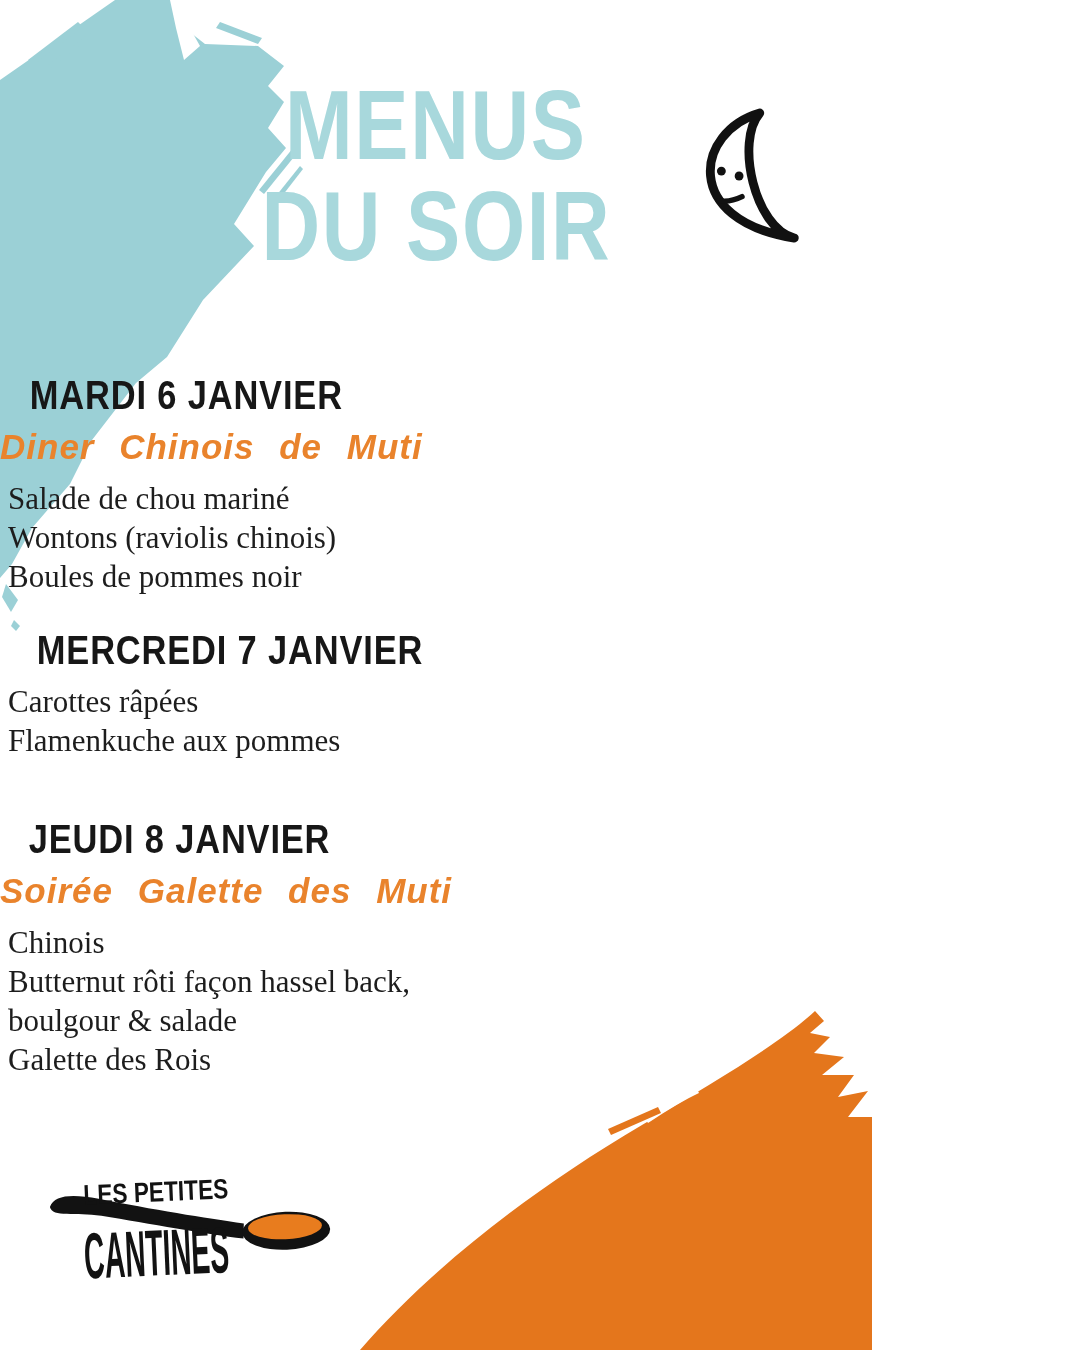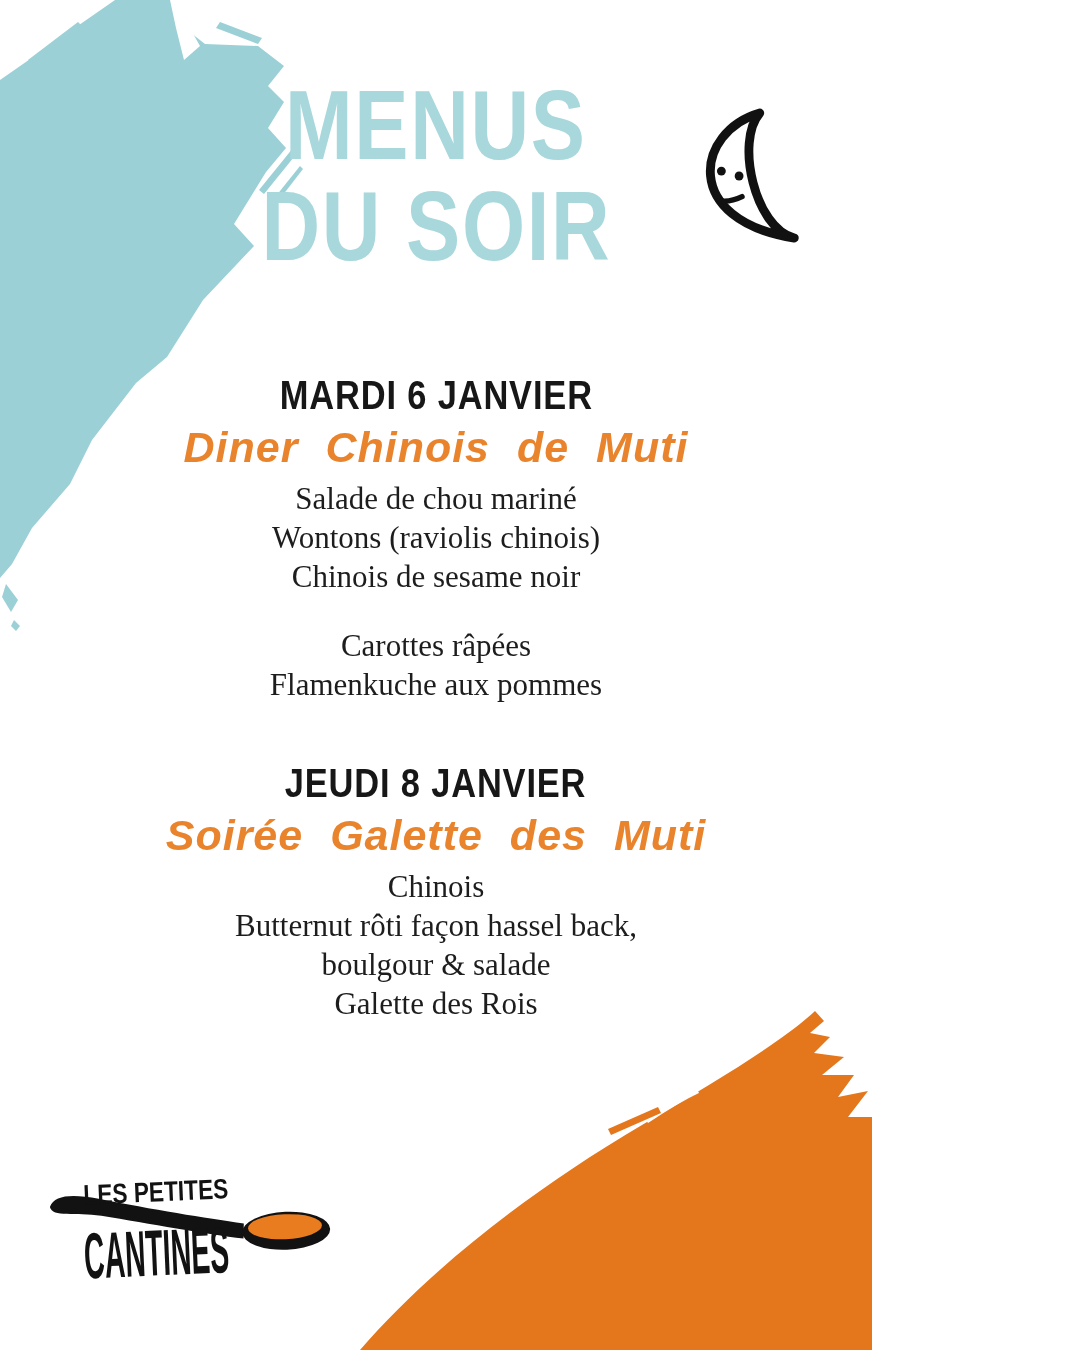--- a/index.html
+++ b/index.html
@@ -12,25 +12,25 @@
   .brush-orange{position:absolute;right:0;bottom:0;width:520px;height:345px;}
   
   .title{
     position:absolute;top:74px;left:0;width:100%;text-align:center;
     color:#a8d8dc;font-weight:bold;font-size:99px;line-height:101px;
   }
   .cond{display:inline-block;transform:scaleX(0.82);transform-origin:50% 50%;white-space:nowrap;}
   .title .cond{letter-spacing:2px;}
   .moon{position:absolute;left:681px;top:101px;width:128px;height:150px;}
   
-  .menu{position:absolute;top:371px;left:0;width:100%;text-align:center;}
+  .menu{position:absolute;top:371px;left:0;width:100%;}
   .day h2{margin:0;font-size:41px;line-height:49px;font-weight:bold;color:#171717;}
   .day h2 .cond{transform:scaleX(0.84);letter-spacing:1px;}
   .theme{
-    font-size:43px;line-height:50px;font-weight:bold;font-style:italic;
+    font-size:35px;line-height:50px;font-weight:bold;font-style:italic;
     color:#e9832c;letter-spacing:1px;word-spacing:14px;margin-top:2px;
   }
   .items{
     list-style:none;margin:7px 8px 0;padding:0;
     font-family:"Liberation Serif","DejaVu Serif",serif;
     font-size:31px;line-height:39px;color:#1d1d1d;
   }
   .section-2{margin-top:30px;}
   .section-3{margin-top:55px;}
   
@@ -77,25 +77,26 @@
   </svg>
 
   <main class="menu">
 
     <section class="day section-1">
       <h2><span class="cond">MARDI 6 JANVIER</span></h2>
       <div class="theme">Diner Chinois de Muti</div>
       <ul class="items">
         <li>Salade de chou mariné</li>
         <li>Wontons (raviolis chinois)</li>
-        <li>Chinois de sesame noir</li>
+        <li>Boules de pommes noir</li>
       </ul>
     </section>
 
     <section class="day section-2">
+      <h2><span class="cond">MERCREDI 7 JANVIER</span></h2>
       <ul class="items">
         <li>Carottes râpées</li>
         <li>Flamenkuche aux pommes</li>
       </ul>
     </section>
 
     <section class="day section-3">
       <h2><span class="cond">JEUDI 8 JANVIER</span></h2>
       <div class="theme">Soirée Galette des Muti</div>
       <ul class="items">

